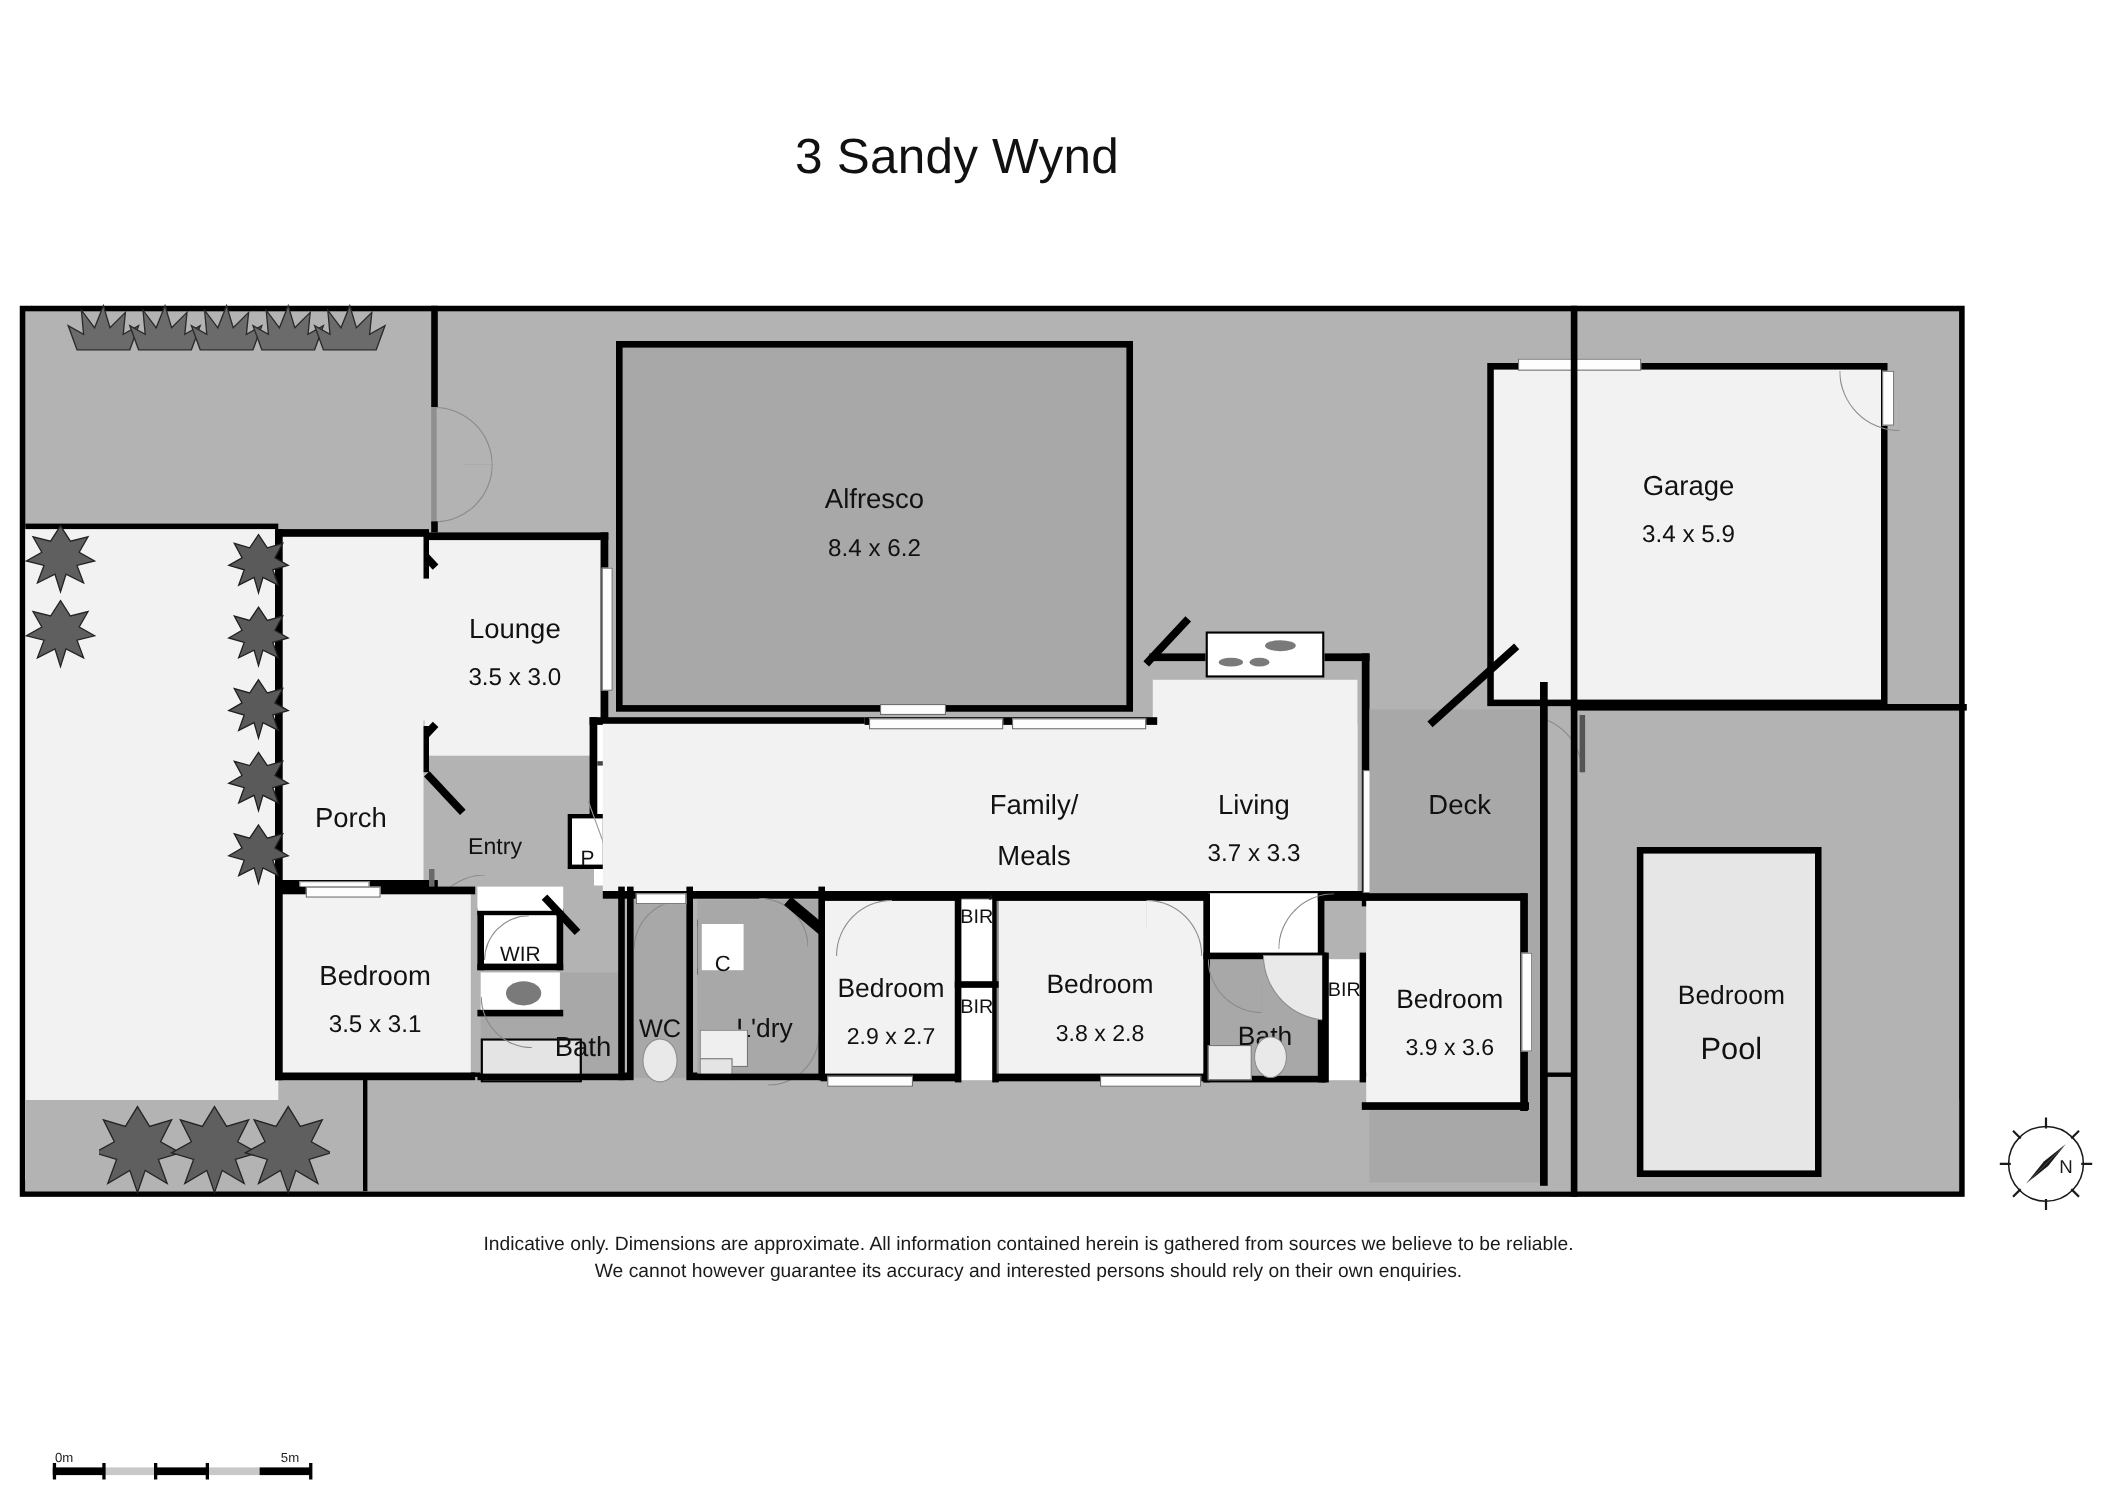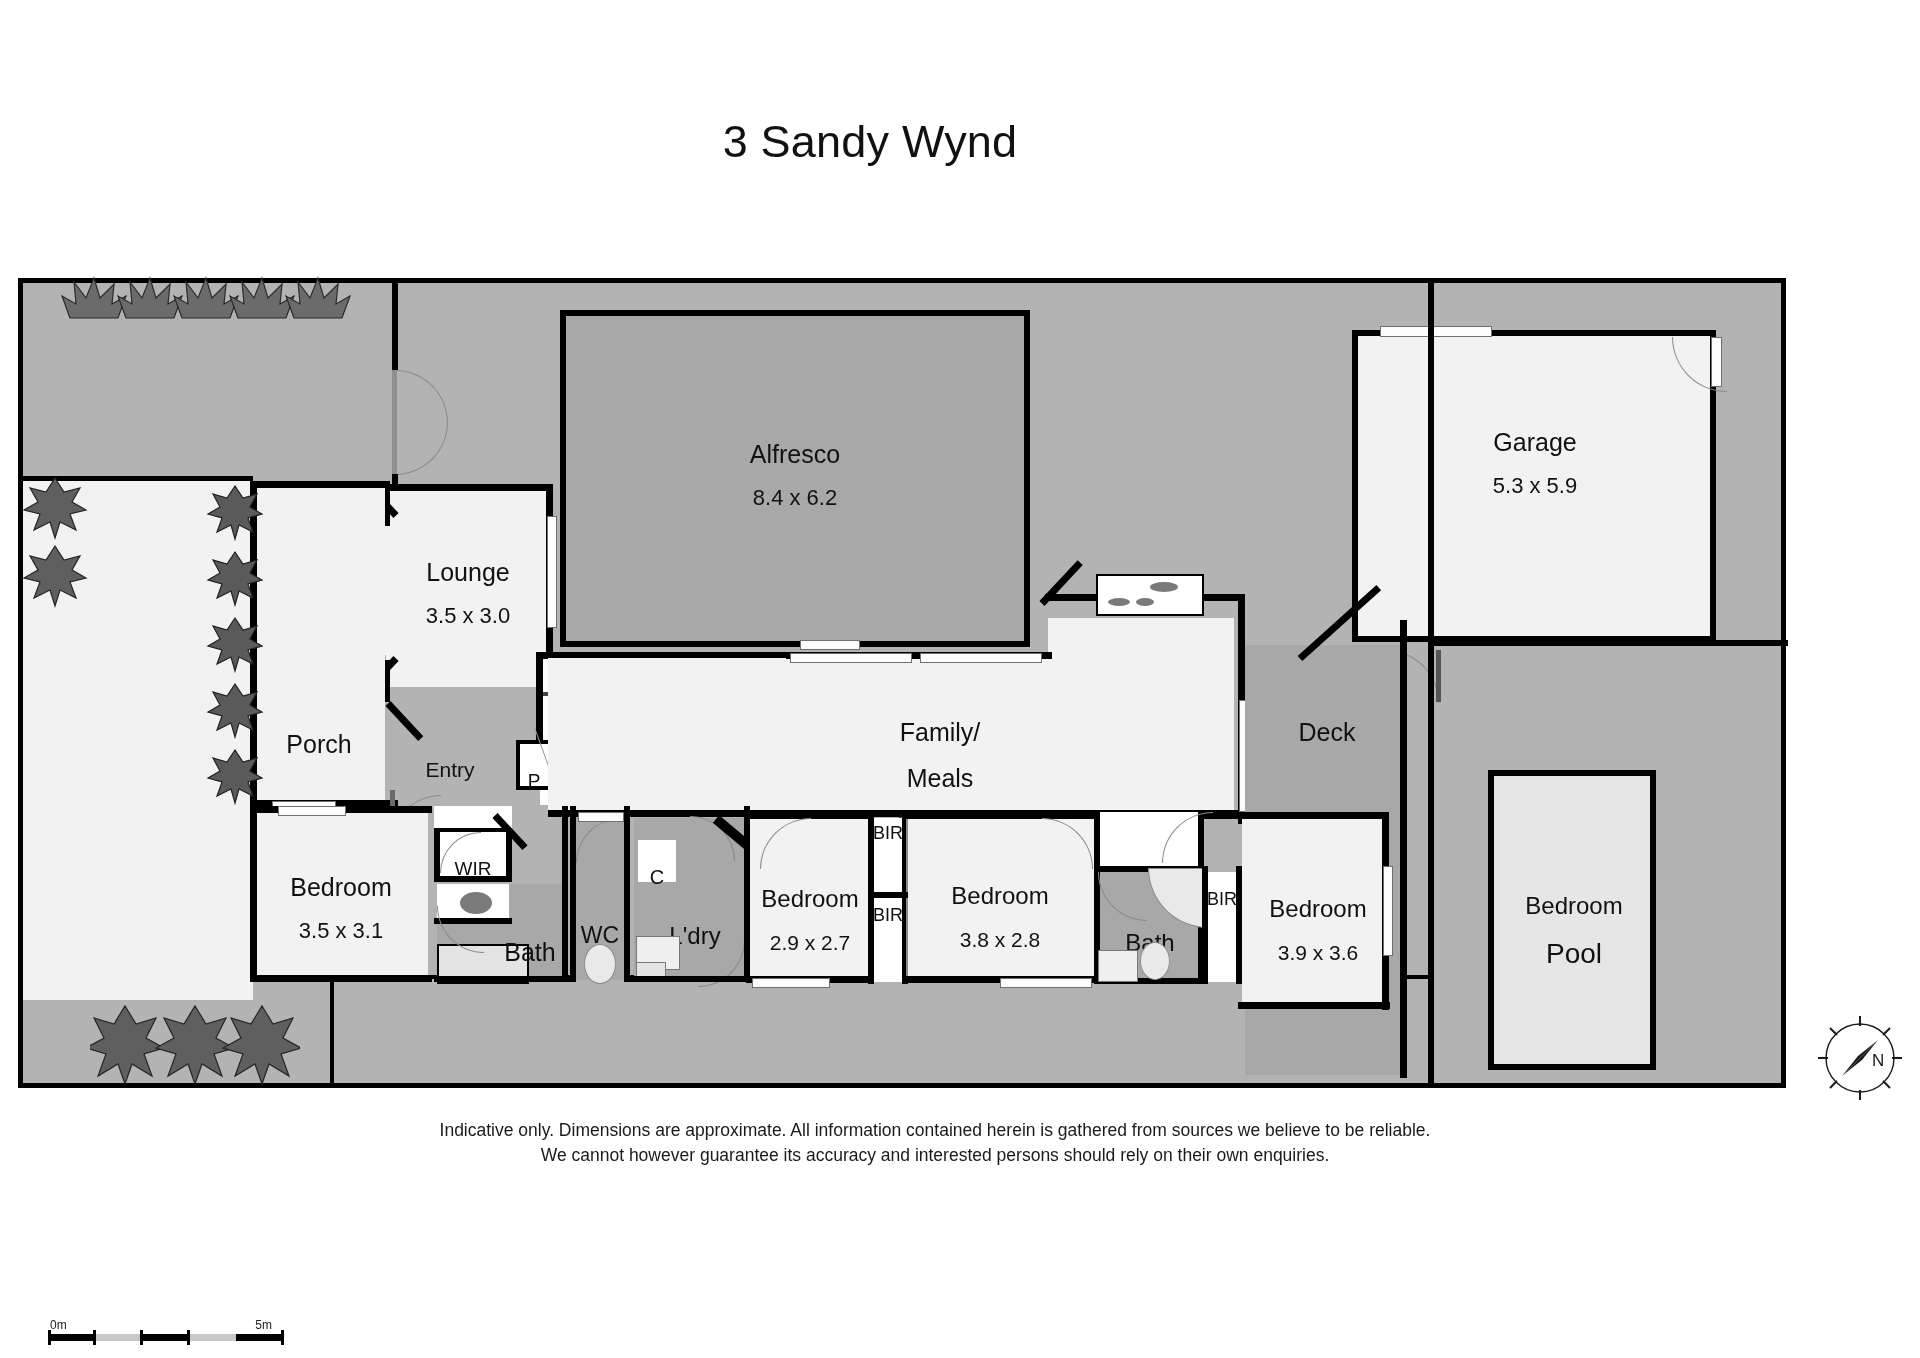--- a/index.html
+++ b/index.html
@@ -165,21 +165,21 @@
     <div class="label" style="left:640px; top:422px; width:310px;">
       <span class="nm">Alfresco</span>
       <span class="dim">8.4 x 6.2</span>
     </div>
 
     <div class="win" style="left:800px; top:640px; width:58px; height:8px;"></div>
 
     <div class="blk fill-white wall-thick" style="left:1352px; top:330px; width:364px; height:312px;"></div>
     <div class="label" style="left:1400px; top:410px; width:270px;">
       <span class="nm">Garage</span>
-      <span class="dim">5.3 x 5.9</span>
+      <span class="dim">3.4 x 5.9</span>
     </div>
 
     <div class="win" style="left:1380px; top:326px; width:110px; height:9px;"></div>
 
     <div class="arc" style="left:1672px; top:337px; width:54px; height:54px; border-top:none; border-right:none; border-radius:0 0 0 100%;"></div>
     <div class="win" style="left:1711px; top:337px; width:9px; height:48px;"></div>
 
     <div class="arc" style="left:1386px; top:650px; width:52px; height:52px; border-bottom:none; border-left:none; border-radius:0 100% 0 0;"></div>
     <div class="vline" style="left:1436px; top:650px; width:5px; height:52px; background:#555;"></div>
 
@@ -262,20 +262,24 @@
     <div class="win" style="left:790px; top:653px; width:120px; height:8px;"></div>
     <div class="win" style="left:920px; top:653px; width:120px; height:8px;"></div>
     <div class="win" style="left:1239px; top:700px; width:8px; height:110px;"></div>
 
     <div class="label" style="left:840px; top:700px; width:200px;">
       <span class="nm">Family/</span>
       <span class="nm">Meals</span>
       <span class="dim">5.0 x 3.3</span>
     </div>
 
+    <div class="label" style="left:1040px; top:700px; width:200px;">
+      <span class="nm">Living</span>
+      <span class="dim">3.7 x 3.3</span>
+    </div>
 
     <div class="blk fill-pure wall-thin" style="left:1096px; top:574px; width:108px; height:42px;"></div>
     <div class="oval" style="left:1150px; top:582px; width:28px; height:10px;"></div>
     <div class="oval" style="left:1108px; top:598px; width:22px; height:8px;"></div>
     <div class="oval" style="left:1136px; top:598px; width:18px; height:8px;"></div>
 
     <div class="blk fill-midgray" style="left:1245px; top:645px; width:160px; height:430px;"></div>
     <div style="position:absolute; left:1300px; top:655px; width:106px; height:7px; background:#000; transform:rotate(-42deg); transform-origin:left center;"></div>
     <div class="vline" style="left:1400px; top:620px; width:7px; height:458px;"></div>
     <div class="label" style="left:1252px; top:700px; width:150px;">

